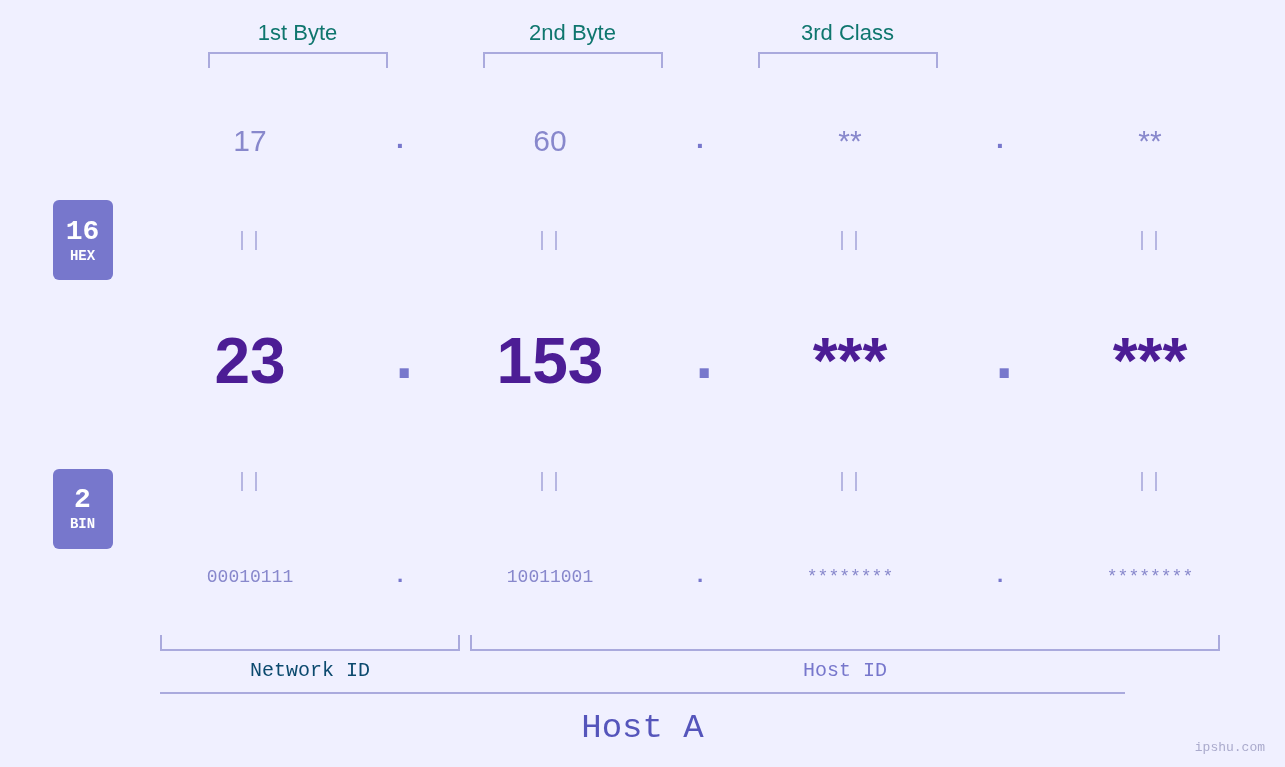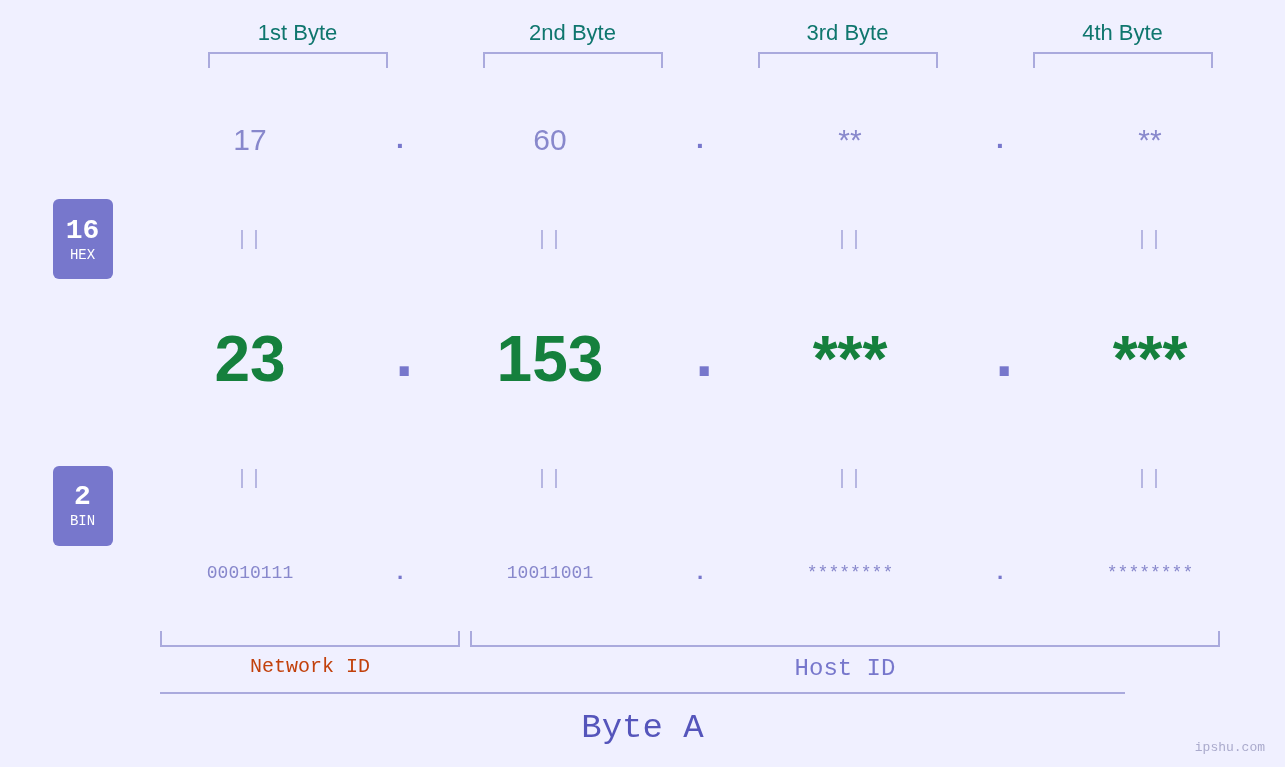--- a/index.html
+++ b/index.html
@@ -82,21 +82,21 @@
     }
 
     .badge-num {
       font-size: 28px;
       font-weight: bold;
       line-height: 1.1;
     }
 
     .badge-label {
       font-size: 14px;
-      font-weight: normal;
+      font-weight: bold;
     }
 
     
     .rows-col {
       flex: 1;
       display: flex;
       flex-direction: column;
       justify-content: space-around;
       padding: 10px 0;
     }
@@ -108,21 +108,21 @@
     }
 
     .data-row.hex-row .cell-value {
       font-size: 30px;
       color: #8888cc;
       font-family: Arial, sans-serif;
     }
 
     .data-row.dec-row .cell-value {
       font-size: 64px;
-      color: #15803d;
+      color: #4c1d95;
       font-family: Arial, sans-serif;
       font-weight: bold;
     }
 
     .data-row.bin-row .cell-value {
       font-size: 18px;
       color: #8888cc;
       font-family: 'Courier New', monospace;
     }
 
@@ -193,30 +193,30 @@
     }
 
     .id-labels-row {
       display: flex;
       margin-top: 8px;
     }
 
     .network-id-label {
       width: 300px;
       text-align: center;
-      color: #c2410c;
+      color: #0c4a6e;
       font-size: 20px;
       font-family: 'Courier New', monospace;
     }
 
     .host-id-label {
       width: 750px;
       text-align: center;
       color: #7777cc;
-      font-size: 24px;
+      font-size: 20px;
       font-family: 'Courier New', monospace;
       margin-left: 10px;
     }
 
     
     .class-area {
       border-top: 2px solid #aaaadd;
       margin: 10px 160px 0 160px;
       display: flex;
       align-items: center;
@@ -249,25 +249,21 @@
   <div class="byte-headers">
     <div class="byte-col">
       <div class="byte-label">1st Byte</div>
       <div class="bracket-top"></div>
     </div>
     <div class="byte-col">
       <div class="byte-label">2nd Byte</div>
       <div class="bracket-top"></div>
     </div>
     <div class="byte-col">
-      <div class="byte-label">3rd Byte</div>
-      <div class="bracket-top"></div>
-    </div>
-    <div class="byte-col">
-      <div class="byte-label">4th Byte</div>
+      <div class="byte-label">3rd Class</div>
       <div class="bracket-top"></div>
     </div>
   </div>
 
   <div class="content-area">
 
     <div class="badges-col">
       <div class="badge">
         <span class="badge-num">16</span>
         <span class="badge-label">HEX</span>
@@ -362,18 +358,18 @@
       <div class="bracket-bottom-net"></div>
       <div class="bracket-bottom-host"></div>
     </div>
     <div class="id-labels-row">
       <div class="network-id-label">Network ID</div>
       <div class="host-id-label">Host ID</div>
     </div>
   </div>
 
   <div class="class-area">
-    <span class="class-label">Byte A</span>
+    <span class="class-label">Host A</span>
   </div>
 
   <div class="watermark">ipshu.com</div>
 
 </div>
 
 </body></html>

